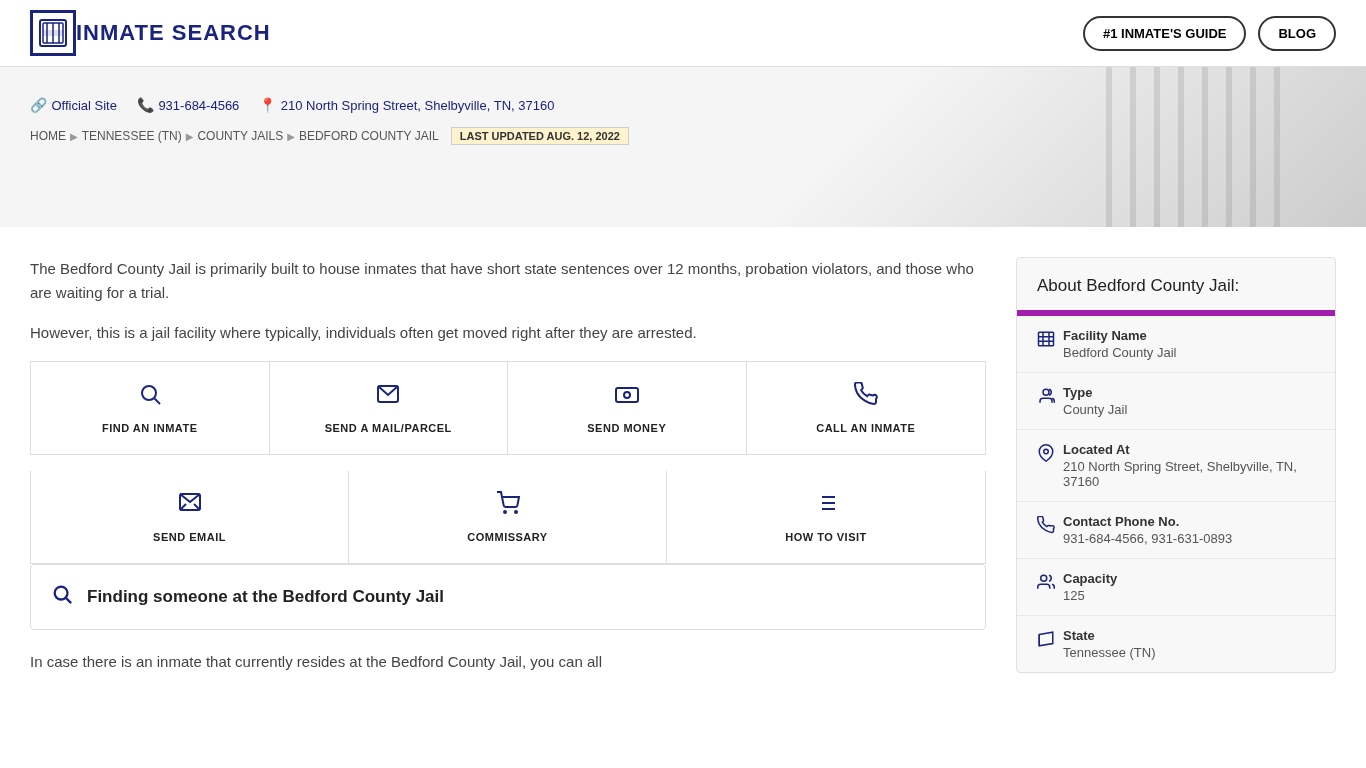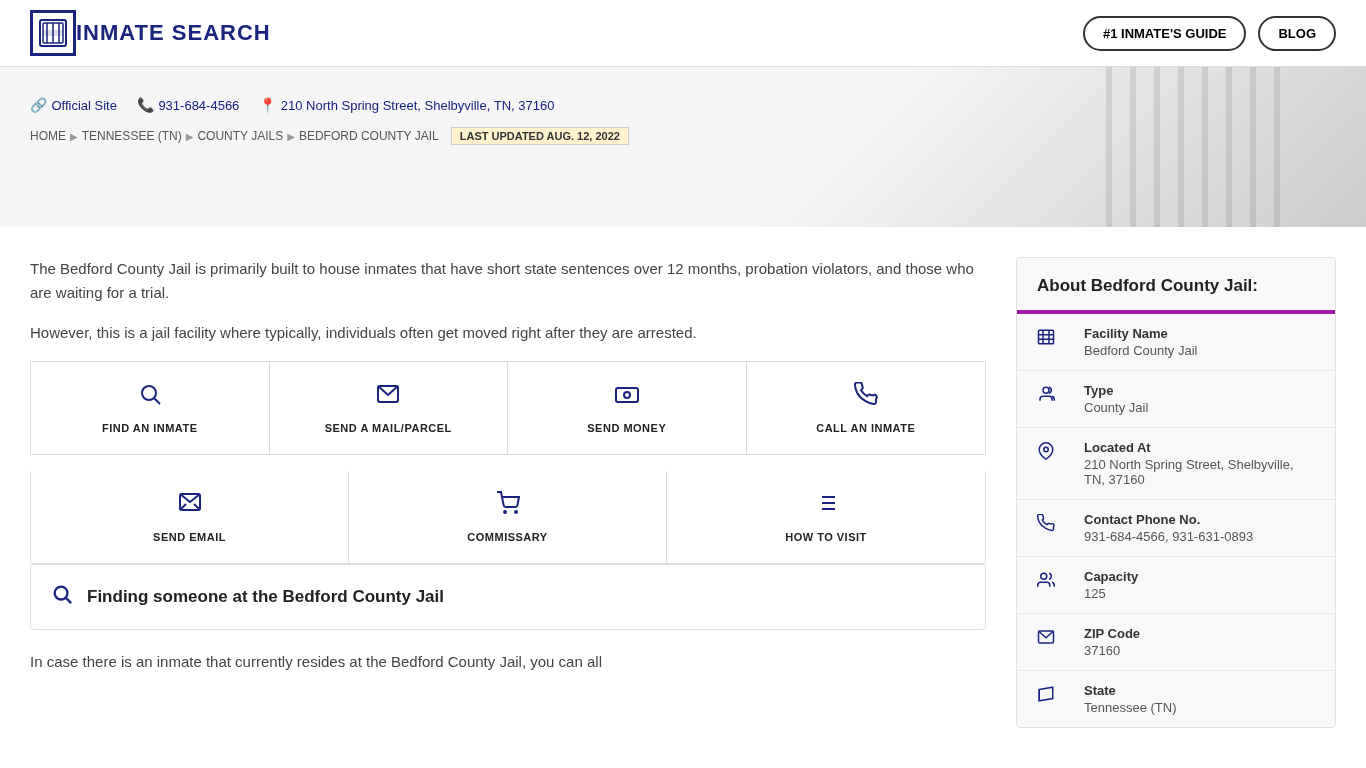--- a/index.html
+++ b/index.html
@@ -209,29 +209,29 @@
 
     
     .sidebar-card {
       background: #f8f8f8;
       border: 1px solid #e0e0e0;
       border-radius: 4px;
       padding: 0;
     }
     .sidebar-card-title {
       font-size: 17px;
-      font-weight: bold;
+      font-weight: normal;
       color: #222;
       padding: 18px 20px 14px 20px;
-      border-bottom: 4px solid #a21caf;
+      border-bottom: 6px solid #a21caf;
     }
     .sidebar-item {
       display: flex;
       align-items: flex-start;
-      gap: 29px;
+      gap: 8px;
       padding: 12px 20px;
       border-bottom: 1px solid #e8e8e8;
     }
     .sidebar-item:last-child { border-bottom: none; }
     .sidebar-item-icon {
       font-size: 18px;
       color: #1a237e;
       margin-top: 2px;
       flex-shrink: 0;
     }
@@ -472,32 +472,20 @@
             <path d="M16 3.13a4 4 0 010 7.75"></path>
           </svg>
         </span>
         <div class="sidebar-item-content">
           <div class="sidebar-item-label">Capacity</div>
           <div class="sidebar-item-value">125</div>
         </div>
       </div>
 
 
-      <div class="sidebar-item">
-        <span class="sidebar-item-icon">
-          <svg width="18" height="18" viewBox="0 0 24 24" fill="none" stroke="#1a237e" stroke-width="2">
-            <rect x="2" y="4" width="20" height="16" rx="2"></rect>
-            <polyline points="2,4 12,13 22,4"></polyline>
-          </svg>
-        </span>
-        <div class="sidebar-item-content">
-          <div class="sidebar-item-label">ZIP Code</div>
-          <div class="sidebar-item-value">37160</div>
-        </div>
-      </div>
 
       <div class="sidebar-item">
         <span class="sidebar-item-icon">
           <svg width="18" height="18" viewBox="0 0 24 24" fill="none" stroke="#1a237e" stroke-width="2">
             <polygon points="3,6 21,3 21,18 3,21"></polygon>
             <line x1="3" y1="6" x2="3" y2="21"></line>
           </svg>
         </span>
         <div class="sidebar-item-content">
           <div class="sidebar-item-label">State</div>

